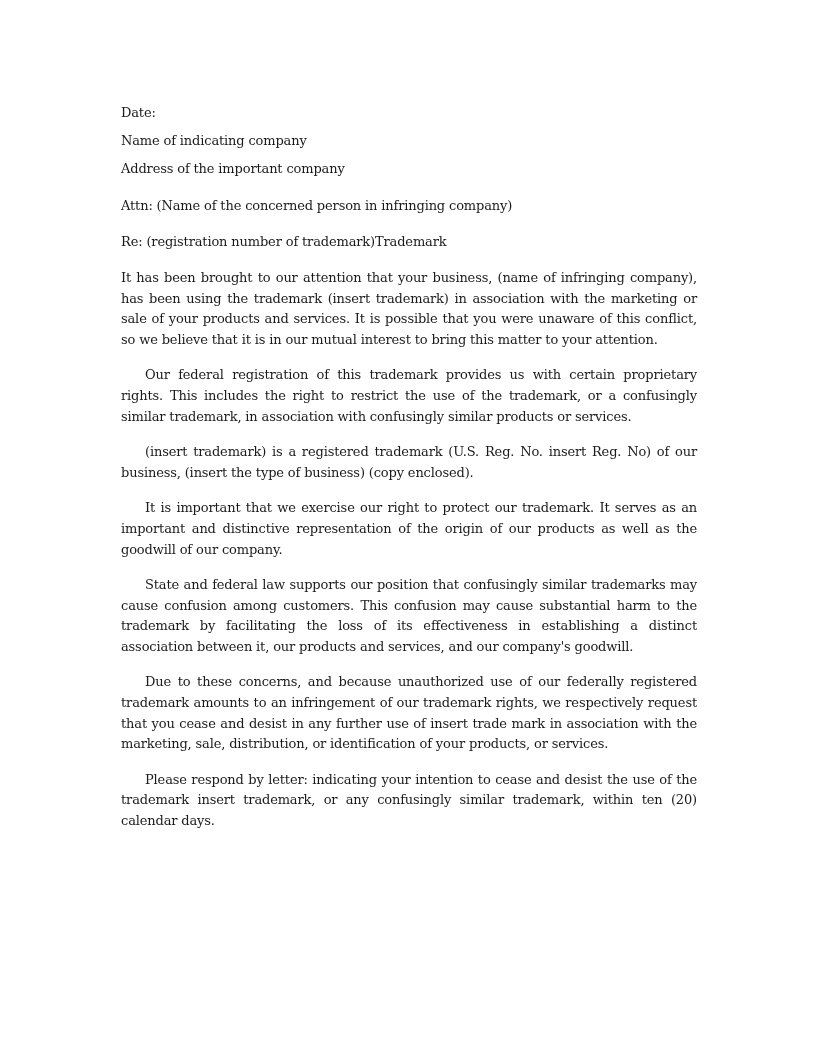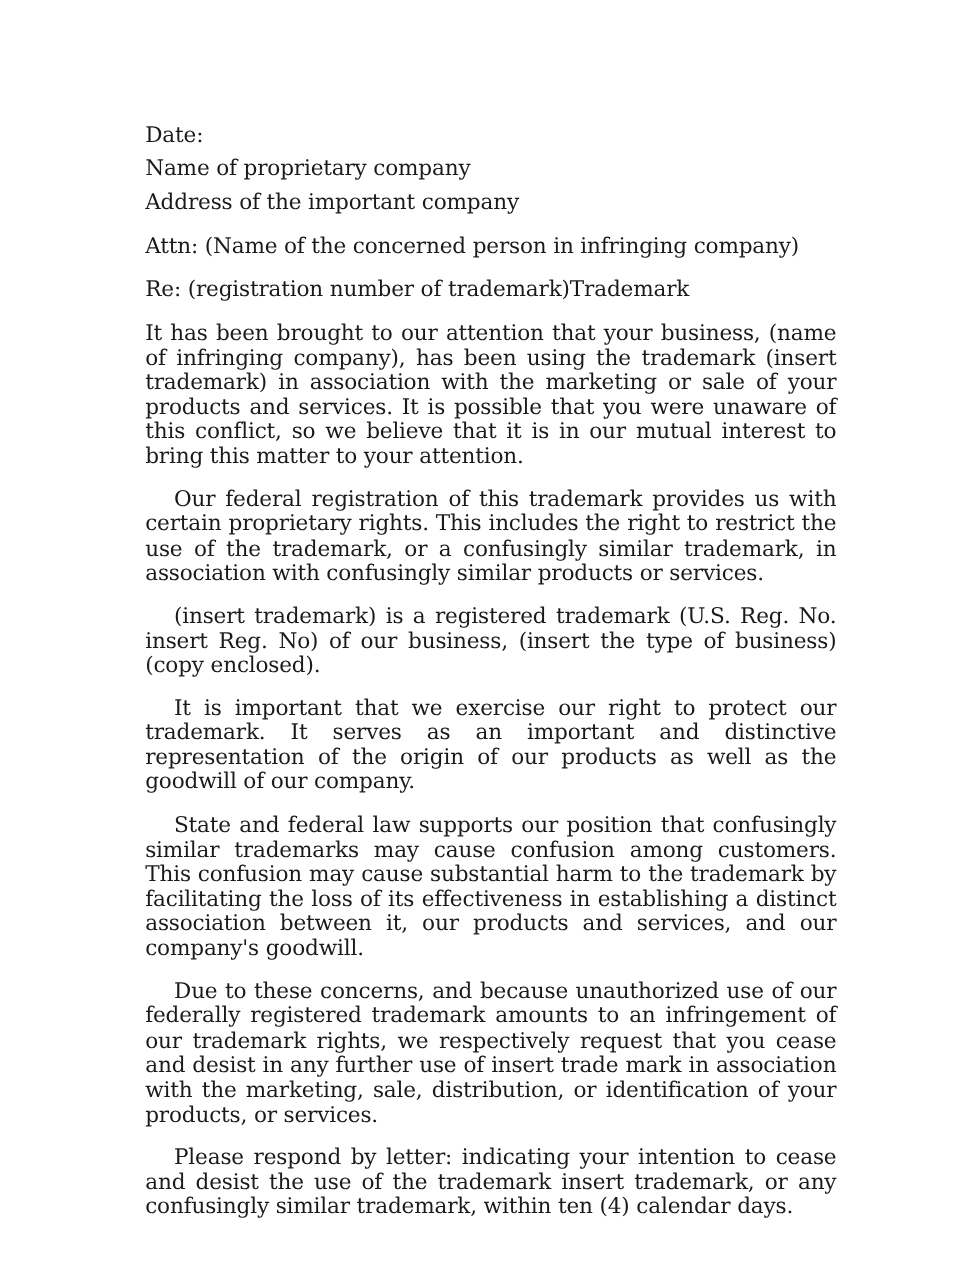--- a/index.html
+++ b/index.html
@@ -13,21 +13,21 @@
       position: relative;
       overflow: hidden;
       font-family: "DejaVu Serif", "Liberation Serif", serif;
       color: #1a1a1a;
     }
     .page {
       position: absolute;
       left: 121px;
       top: 103px;
       width: 576px;
-      font-size: 18px;
+      font-size: 13px;
       line-height: 20.6px;
       letter-spacing: -0.15px;
     }
     .hdr-line {
       margin: 0 0 7.5px 0;
       white-space: nowrap;
     }
     .hdr-gap {
       margin-top: 16px;
     }
@@ -42,25 +42,25 @@
     }
     p.para.indent {
       text-indent: 24px;
     }
   </style>
 </head>
 <body>
 
 <div class="page">
   <div class="hdr-line">Date:</div>
-  <div class="hdr-line">Name of proprietary company</div>
+  <div class="hdr-line">Name of indicating company</div>
   <div class="hdr-line">Address of the important company</div>
   <div class="hdr-line hdr-gap" style="margin-top:16px;">Attn: (Name of the concerned person in infringing company)</div>
   <div class="hdr-line hdr-gap" style="">Re: (registration number of trademark)Trademark</div>
 
   <p class="para">It has been brought to our attention that your business, (name of infringing company), has been using the trademark (insert trademark) in association with the marketing or sale of your products and services. It is possible that you were unaware of this conflict, so we believe that it is in our mutual interest to bring this matter to your attention.</p>
   <p class="para indent">Our federal registration of this trademark provides us with certain proprietary rights. This includes the right to restrict the use of the trademark, or a confusingly similar trademark, in association with confusingly similar products or services.</p>
   <p class="para indent">(insert trademark) is a registered trademark (U.S. Reg. No. insert Reg. No) of our business, (insert the type of business) (copy enclosed).</p>
   <p class="para indent">It is important that we exercise our right to protect our trademark. It serves as an important and distinctive representation of the origin of our products as well as the goodwill of our company.</p>
   <p class="para indent">State and federal law supports our position that confusingly similar trademarks may cause confusion among customers. This confusion may cause substantial harm to the trademark by facilitating the loss of its effectiveness in establishing a distinct association between it, our products and services, and our company's goodwill.</p>
   <p class="para indent">Due to these concerns, and because unauthorized use of our federally registered trademark amounts to an infringement of our trademark rights, we respectively request that you cease and desist in any further use of insert trade mark in association with the marketing, sale, distribution, or identification of your products, or services.</p>
-  <p class="para indent">Please respond by letter: indicating your intention to cease and desist the use of the trademark insert trademark, or any confusingly similar trademark, within ten (4) calendar days.</p>
+  <p class="para indent">Please respond by letter: indicating your intention to cease and desist the use of the trademark insert trademark, or any confusingly similar trademark, within ten (20) calendar days.</p>
 </div>
 
 </body></html>

